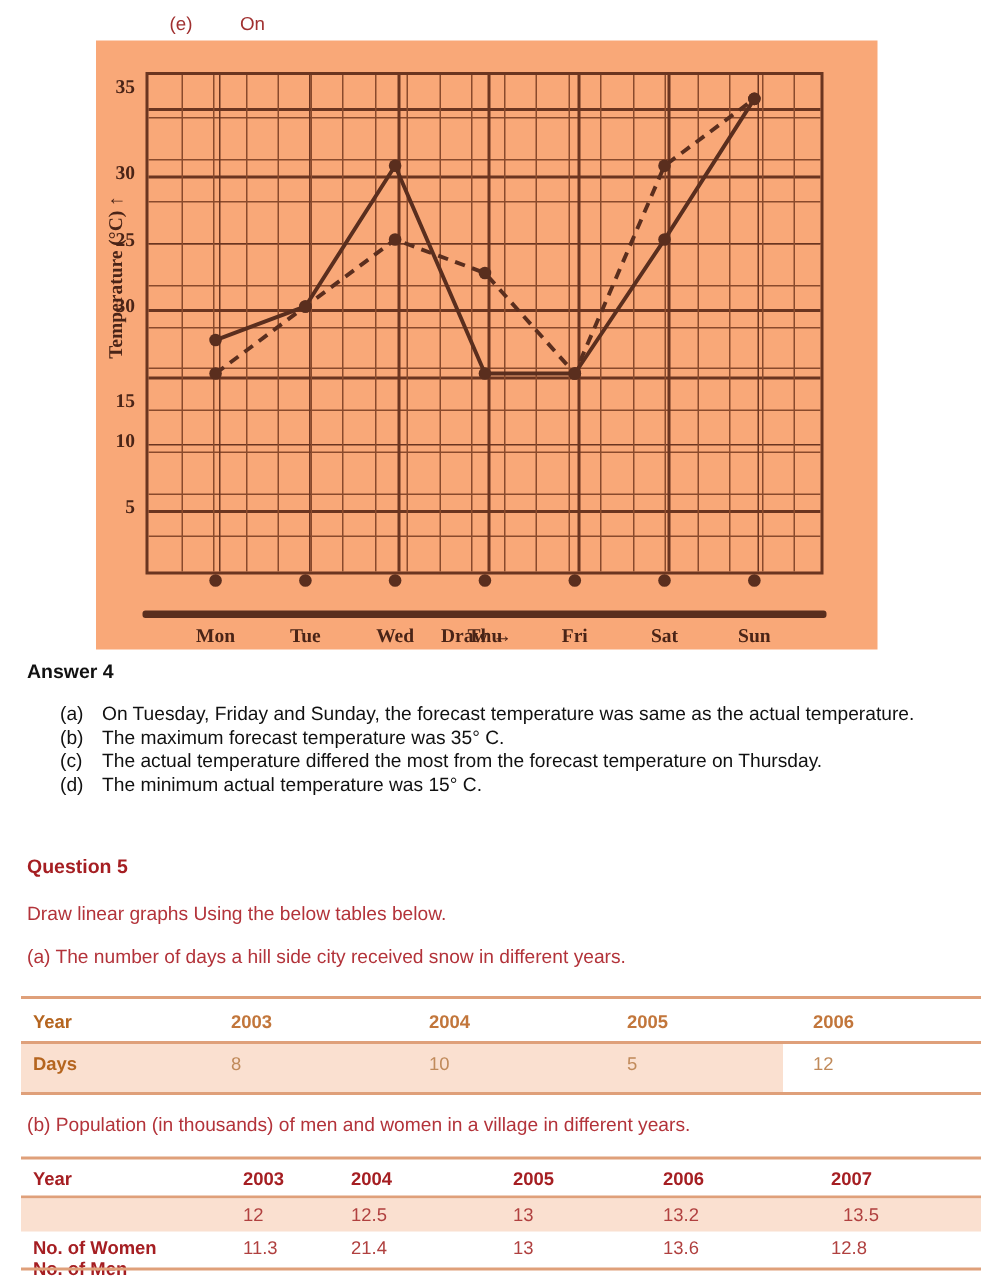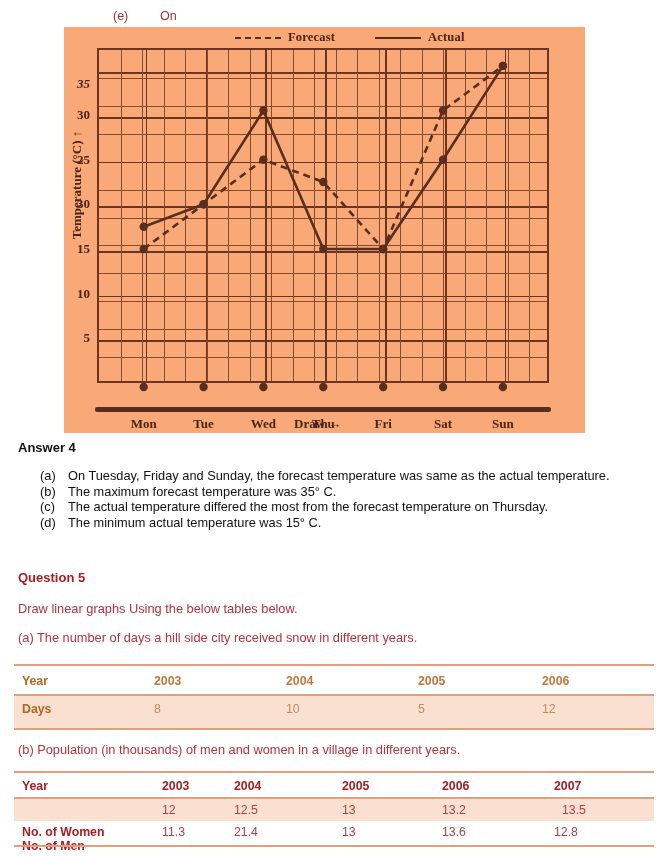--- a/index.html
+++ b/index.html
@@ -215,21 +215,21 @@
   #table-a { left: 14px; top: 664px; width: 640px; }
   #table-a .rule-top,
   #table-a .rule-mid,
   #table-a .rule-bot {
     position: absolute; left: 0; width: 640px; height: 1.6px; background: #dfa07a;
   }
   #table-a .hdr-row {
     position: absolute; left: 0; top: 4px; height: 24px; width: 640px;
   }
   #table-a .body-row {
-    position: absolute; left: 0; top: 32px; height: 32px; width: 640px;
+    position: absolute; left: 0; top: 32px; height: 32px; width: 508px;
     background: #fae0d0;
   }
   .cell {
     position: absolute;
     top: 6px;
     white-space: nowrap;
   }
   .hdr-cell {
     font-weight: bold;
     color: #c2763b;
@@ -257,30 +257,20 @@
 </head>
 <body>
 
 <div class="top-label">
   <span class="tl-a">(e)</span>
   <span class="tl-b">On</span>
 </div>
 
 <div class="chart-panel">
 
-  <div class="legend">
-    <div class="legend-item forecast">
-      <span class="legend-swatch dashed"></span>
-      <span class="legend-text">Forecast</span>
-    </div>
-    <div class="legend-item actual">
-      <span class="legend-swatch"></span>
-      <span class="legend-text">Actual</span>
-    </div>
-  </div>
 
   <div class="plot" id="plot">
       <div class="grid-line h" style="top: 27.9167px;"></div>
       <div class="grid-line h" style="top: 55.8333px;"></div>
       <div class="grid-line h" style="top: 83.75px;"></div>
       <div class="grid-line h" style="top: 111.667px;"></div>
       <div class="grid-line h" style="top: 139.583px;"></div>
       <div class="grid-line h" style="top: 167.5px;"></div>
       <div class="grid-line h" style="top: 195.417px;"></div>
       <div class="grid-line h" style="top: 223.333px;"></div>
@@ -325,25 +315,25 @@
 
   <div class="axis-baseline"></div>
 
   <div class="axis-title-y">Temperature (°C) ↑</div>
 
   <div class="axis-title-x">Draw →</div>
 
   <div id="ticks">
       <div class="ytick-label" style="left: 0px; top: 303.333px;">5</div>
       <div class="ytick-label" style="left: 0px; top: 258.667px;">10</div>
-      <div class="ytick-label" style="left: 0px; top: 214px;">15</div>
+      <div class="ytick-label" style="left: 0px; top: 232px;">15</div>
       <div class="ytick-label" style="left: 0px; top: 169.333px;">30</div>
       <div class="ytick-label" style="left: 0px; top: 124.667px;">25</div>
       <div class="ytick-label" style="left: 0px; top: 80px;">30</div>
-      <div class="ytick-label" style="left: 0px; top: 49px; font-style: italic;">35</div>
+      <div class="ytick-label" style="left: 0px; top: 23px;">35</div>
       <div class="xtick-label" style="left: 49.6967px; top: 389px;">Mon</div>
       <div class="xtick-label" style="left: 109.564px; top: 389px;">Tue</div>
       <div class="xtick-label" style="left: 169.432px; top: 389px;">Wed</div>
       <div class="xtick-label" style="left: 229.299px; top: 389px;">Thu</div>
       <div class="xtick-label" style="left: 289.167px; top: 389px;">Fri</div>
       <div class="xtick-label" style="left: 349.034px; top: 389px;">Sat</div>
       <div class="xtick-label" style="left: 408.902px; top: 389px;">Sun</div>
     </div>
 
   <svg class="series-svg" id="series-svg" viewBox="0 0 521 406" preserveAspectRatio="none">

